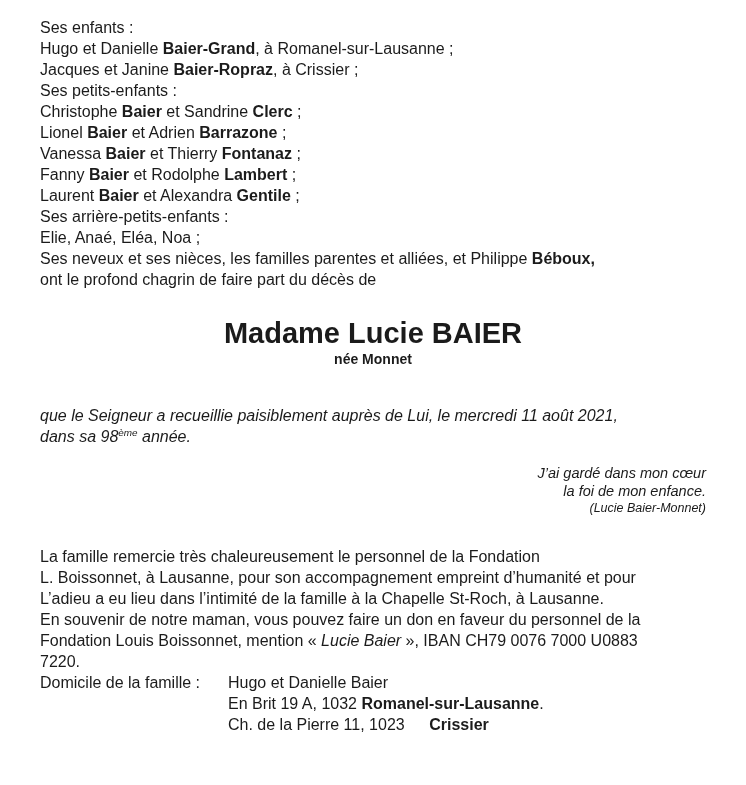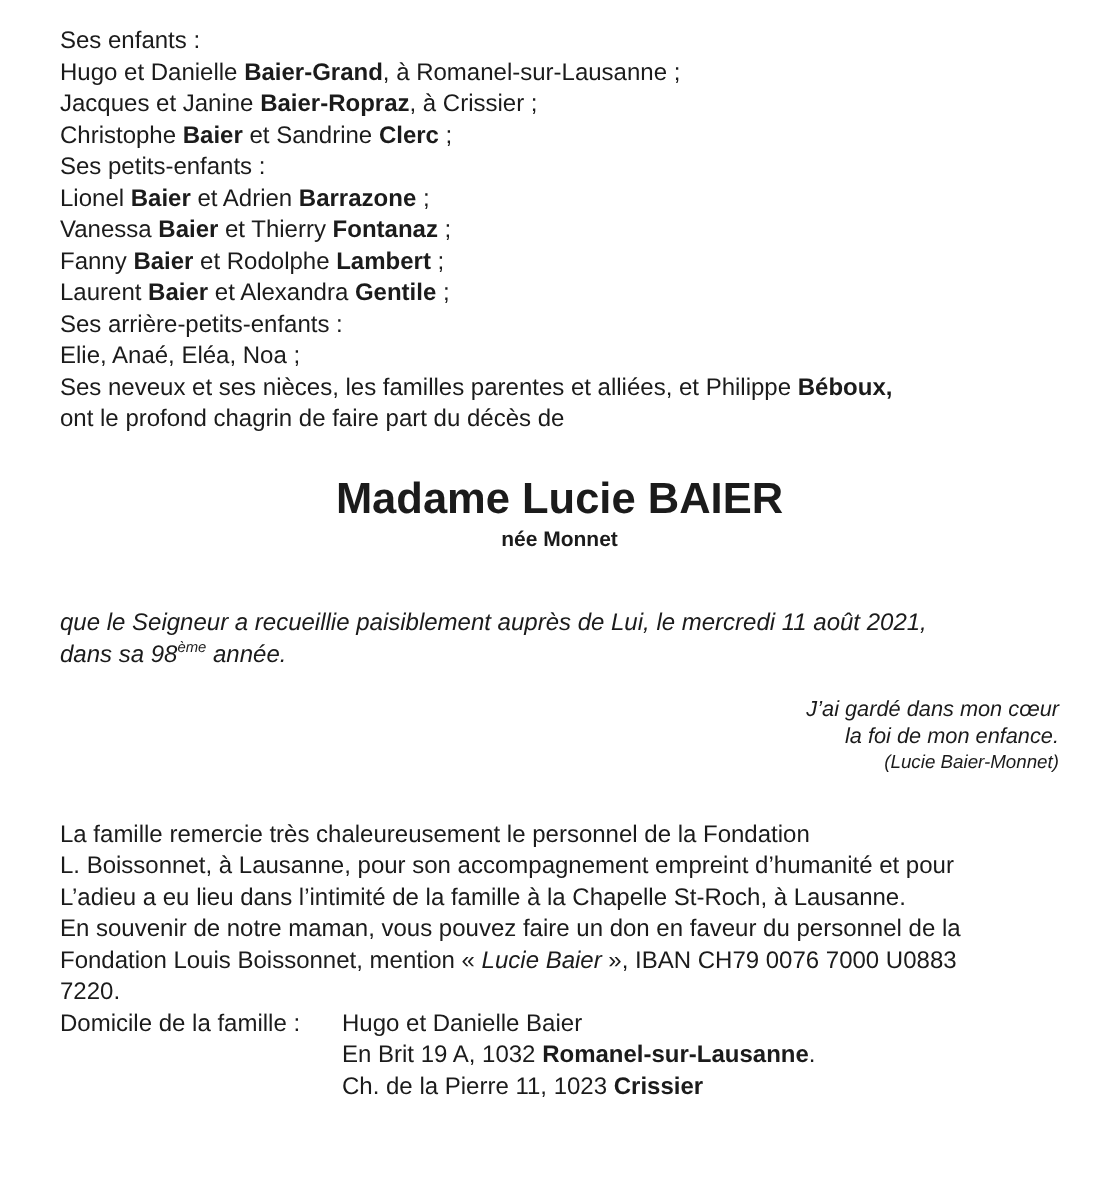--- a/index.html
+++ b/index.html
@@ -73,22 +73,22 @@
 </head>
 <body>
 
 <div class="page">
   <div class="content">
 
     <div class="intro">
       <div class="line"><span>Ses enfants :</span></div>
       <div class="line"><span>Hugo et Danielle </span><span style="font-weight: 700;">Baier-Grand</span><span>, à Romanel-sur-Lausanne ;</span></div>
       <div class="line"><span>Jacques et Janine </span><span style="font-weight: 700;">Baier-Ropraz</span><span>, à Crissier ;</span></div>
+      <div class="line"><span>Ses petits-enfants :</span></div>
       <div class="line"><span>Christophe </span><span style="font-weight: 700;">Baier</span><span> et Sandrine </span><span style="font-weight: 700;">Clerc</span><span> ;</span></div>
-      <div class="line"><span>Ses petits-enfants :</span></div>
       <div class="line"><span>Lionel </span><span style="font-weight: 700;">Baier</span><span> et Adrien </span><span style="font-weight: 700;">Barrazone</span><span> ;</span></div>
       <div class="line"><span>Vanessa </span><span style="font-weight: 700;">Baier</span><span> et Thierry </span><span style="font-weight: 700;">Fontanaz</span><span> ;</span></div>
       <div class="line"><span>Fanny </span><span style="font-weight: 700;">Baier</span><span> et Rodolphe </span><span style="font-weight: 700;">Lambert</span><span> ;</span></div>
       <div class="line"><span>Laurent </span><span style="font-weight: 700;">Baier</span><span> et Alexandra </span><span style="font-weight: 700;">Gentile</span><span> ;</span></div>
       <div class="line"><span>Ses arrière-petits-enfants :</span></div>
       <div class="line"><span>Elie, Anaé, Eléa, Noa ;</span></div>
       <div class="line"><span>Ses neveux et ses nièces, les familles parentes et alliées, et Philippe </span><span style="font-weight: 700;">Béboux,</span></div>
       <div class="line"><span>ont le profond chagrin de faire part du décès de</span></div>
     </div>
 
@@ -114,19 +114,19 @@
       <div class="line"><span>L’adieu a eu lieu dans l’intimité de la famille à la Chapelle St-Roch, à Lausanne.</span></div>
       <div class="line"><span>En souvenir de notre maman, vous pouvez faire un don en faveur du personnel de la</span></div>
       <div class="line"><span>Fondation Louis Boissonnet, mention « </span><span style="font-style: italic;">Lucie Baier</span><span> », IBAN CH79 0076 7000 U0883</span></div>
       <div class="line"><span>7220.</span></div>
 
       <div class="domicile-row">
         <div class="domicile-label">Domicile de la famille :</div>
         <div class="addresses">
           <div class="line"><span>Hugo et Danielle Baier</span></div>
           <div class="line"><span>En Brit 19 A, 1032 </span><span style="font-weight: 700;">Romanel-sur-Lausanne</span><span>.</span></div>
-          <div class="line"><span>Ch. de la Pierre 11, 1023 </span><span style="font-weight: 700;">Crissier</span></div>
+          <div class="line"><span>Ch. de la Pierre 11, 1023 </span><span style="font-weight: 700; margin-left: 20px;">Crissier</span></div>
         </div>
       </div>
     </div>
 
   </div>
 </div>
 
 </body></html>

